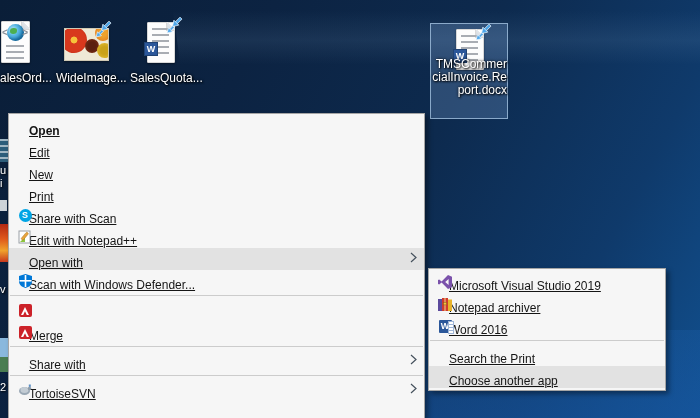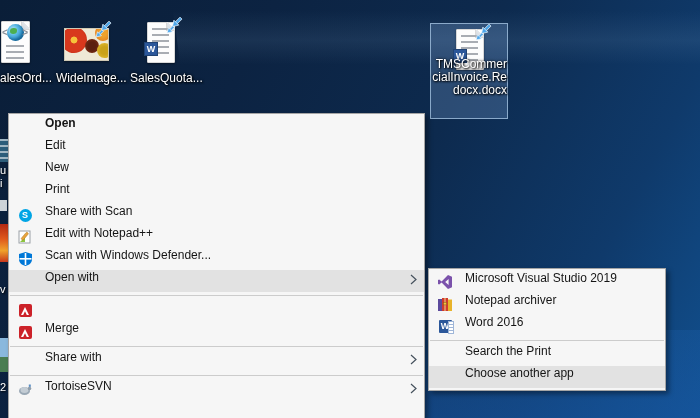--- a/index.html
+++ b/index.html
@@ -40,23 +40,23 @@
   .img-frame { position:absolute; background:#efe9d6; border:1px solid #cfc9b4;
     box-shadow:0 1px 2px rgba(0,0,0,.4); overflow:hidden; }
   .blob { position:absolute; border-radius:50%; }
   .zip-arrows { position:absolute; }
   .selected-box { position:absolute; background:rgba(125,165,215,0.28);
     border:1px solid rgba(170,200,230,0.75); }
 
   
   .menu { position:absolute; background:#f6f6f6; border:1px solid #a5a5a5;
     box-shadow:3px 3px 5px rgba(0,0,0,0.4); padding:2px 0; }
-  .mi { position:relative; height:22px; display:flex; align-items:flex-start;
-    padding:0 10px 0 36px; font-size:12px; color:#151515; cursor:default;
-    white-space:nowrap; }
+  .mi { position:relative; height:22px; display:flex; align-items:flex-end;
+    padding:0 10px 0 20px; font-size:12px; color:#151515; cursor:default;
+    white-space:nowrap;text-decoration:underline; }
   .mi.hl { background:#e2e2e2; }
   .mi.bold { font-weight:bold; }
   .mi .ic { position:absolute; left:9px; top:50%; transform:translateY(-50%);
     width:14px; height:14px; display:flex; align-items:center; justify-content:center; }
   .mi .arrow { position:absolute; right:7px; top:50%; transform:translateY(-50%); }
   .sep { height:1px; background:#cccccc; margin:3px 1px; }
 
   
   .skype-c { width:13px; height:13px; border-radius:50%; background:#00a5e5;
     color:#fff; font-size:9px; font-weight:bold; display:flex; align-items:center;
@@ -148,21 +148,21 @@
         </g>
       <g transform="rotate(45 7 14)">
           <rect x="6" y="9" width="2.2" height="5"></rect>
           <polygon points="4.3,13.5 9.9,13.5 7.1,18"></polygon>
         </g>
     </g>
   </svg>
   <div class="desk-label" style="left:0; right:0; top:34px; text-align:right; line-height:13px; white-space:normal;">
     <div>TMSCommer</div>
     <div>cialInvoice.Re</div>
-    <div>docx.docx</div>
+    <div>port.docx</div>
   </div>
 </div>
 
 <div class="edge-frag" style="top:139px; width:8px; height:23px; background:#2c5d7a repeating-linear-gradient(rgba(255,255,255,.55) 0 2px, transparent 2px 6px);"></div>
 <div class="edge-frag frag-txt" style="top:164px;">u</div>
 <div class="edge-frag frag-txt" style="top:177px;">i</div>
 <div class="edge-frag" style="top:200px; width:7px; height:11px; background:#cdd3d8;"></div>
 <div class="edge-frag" style="top:224px; width:8px; height:38px; background:linear-gradient(#b32812,#e05a1d 40%,#f0a22c 70%,#c8381d);"></div>
 <div class="edge-frag frag-txt" style="top:283px;">v</div>
 <div class="edge-frag" style="top:338px; width:8px; height:34px; background:linear-gradient(#8ab8dd 0 55%, #4a7d52 55% 100%);"></div>
@@ -193,36 +193,36 @@
     <span class="ic">
       <svg width="14" height="14" viewBox="0 0 14 14">
           <rect x="1" y="1" width="11" height="12" fill="#fff" stroke="#9aa0a6" stroke-width="1"></rect>
           <polygon points="2,12 7,12 7,7" fill="#8cc63f"></polygon>
           <rect x="5" y="2" width="2.6" height="9" rx="1" transform="rotate(40 7 7)" fill="#e8a33d" stroke="#b07820" stroke-width="0.5"></rect>
         </svg>
     </span>
     <span>Edit with Notepad++</span>
   </div>
 
-  <div class="mi">
-    <span class="ic">
-      <svg width="13" height="14" viewBox="0 0 13 14">
-          <path d="M6.5 0 L13 2 V7 C13 11 10 13 6.5 14 C3 13 0 11 0 7 V2 Z" fill="#0078d7"></path>
-          <rect x="5.7" y="1" width="1.6" height="12" fill="#fff"></rect>
-          <rect x="0.5" y="6" width="12" height="1.6" fill="#fff"></rect>
-        </svg>
-    </span>
-    <span>Scan with Windows Defender...</span>
-  </div>
-
   <div class="mi hl">
     <span>Open with</span>
     <span class="arrow"><svg width="7" height="11" viewBox="0 0 7 11">
           <path d="M1 1 L6 5.5 L1 10" stroke="#44505c" stroke-width="1.2" fill="none"></path>
         </svg></span>
+  </div>
+
+  <div class="mi">
+    <span class="ic">
+      <svg width="13" height="14" viewBox="0 0 13 14">
+          <path d="M6.5 0 L13 2 V7 C13 11 10 13 6.5 14 C3 13 0 11 0 7 V2 Z" fill="#0078d7"></path>
+          <rect x="5.7" y="1" width="1.6" height="12" fill="#fff"></rect>
+          <rect x="0.5" y="6" width="12" height="1.6" fill="#fff"></rect>
+        </svg>
+    </span>
+    <span>Scan with Windows Defender...</span>
   </div>
 
   <div class="sep"></div>
 
   <div class="mi">
     <span class="ic">
         <span class="pdf-c">
           <svg width="10" height="10" viewBox="0 0 10 10">
             <path d="M1 9 L5 1 L9 9 L6.8 9 L5 5.2 L3.2 9 Z" fill="#fff"></path>
           </svg>

